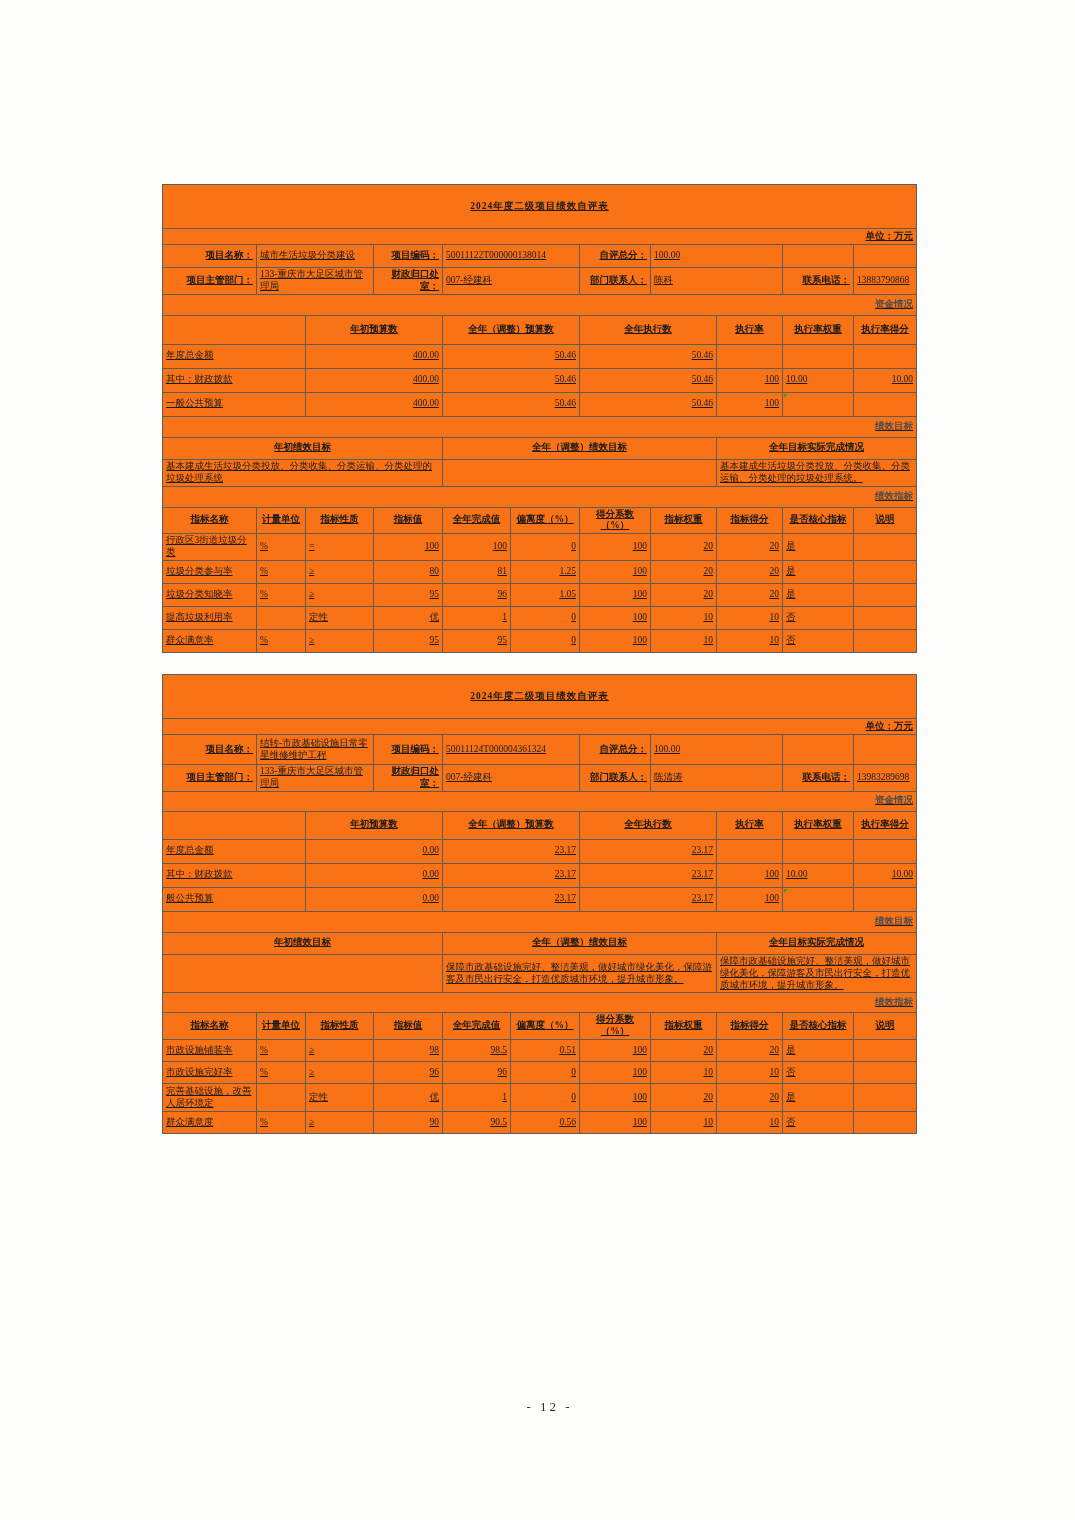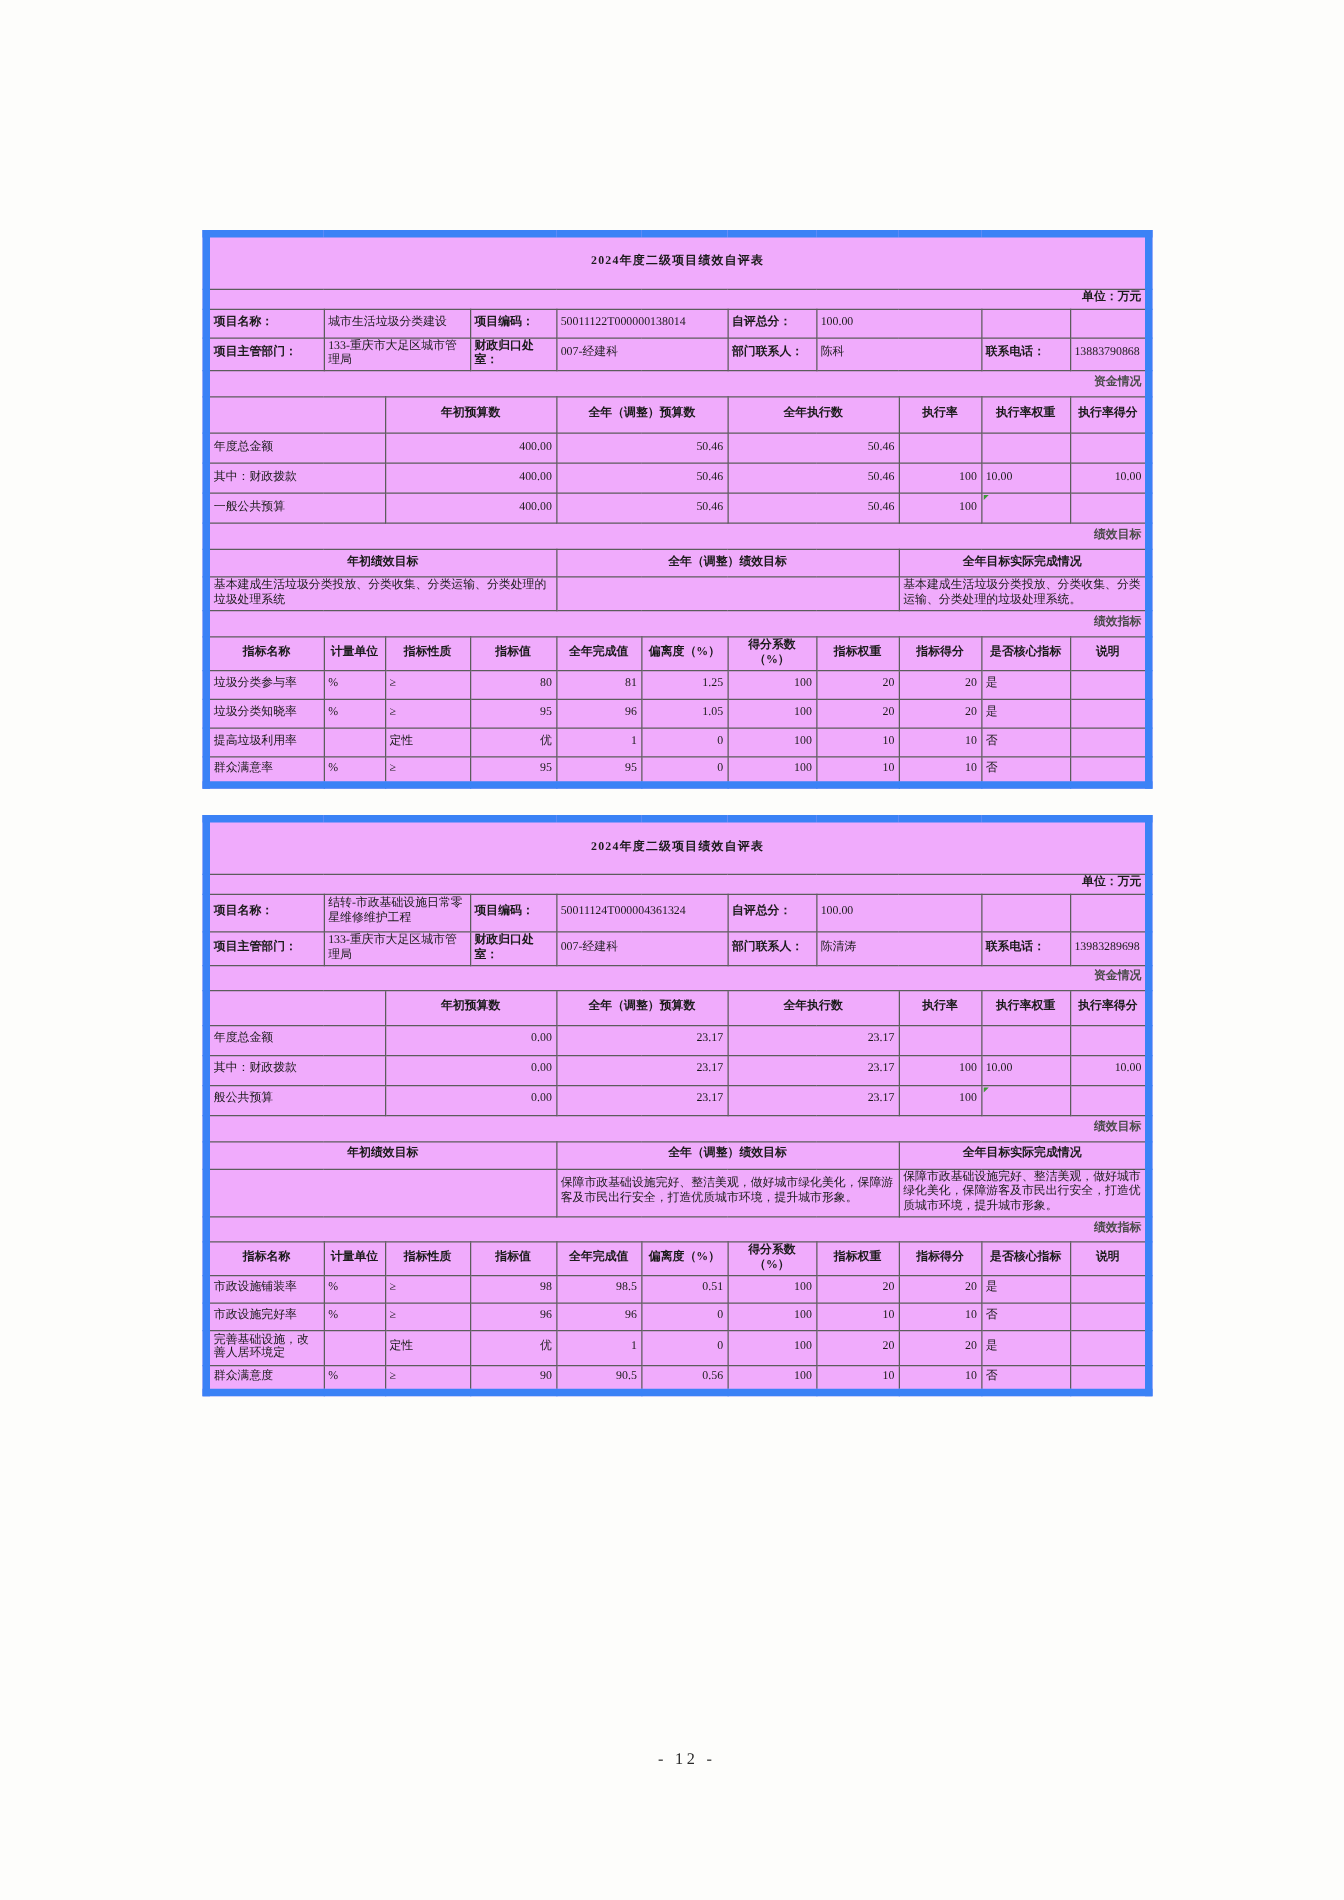--- a/index.html
+++ b/index.html
@@ -8,32 +8,32 @@
     background:#fdfdfb;
     font-family:"Liberation Serif","DejaVu Serif",serif;
     color:#1b1b1b;
   }
   .doc{
     position:absolute;left:162px;top:184px;width:756px;
     display:flex;flex-direction:column;gap:21px;
   }
   table.xl{
     border-collapse:collapse;table-layout:fixed;width:754px;
-    border:6px solid #3b82f6;background:#f0abfc;
+    border:1px solid #3b82f6;background:#f97316;text-decoration:underline;
   }
   table.xl td{
     border:1px solid #5c5c5c;
     font-size:9.5px;line-height:1.25;
     padding:1px 3px;overflow:hidden;
     vertical-align:middle;
   }
   
   td.title{font-size:17px;font-weight:bold;text-align:center;letter-spacing:1px;}
   td.unit{text-align:right;font-weight:bold;font-size:9px;padding-right:9px;}
-  td.lbl{font-weight:bold;text-align:left;padding-right:2px;}
+  td.lbl{font-weight:bold;text-align:right;padding-right:2px;}
   td.val{text-align:left;}
   td.sec{text-align:right;font-weight:bold;color:#4d4d4d;font-size:11px;}
   td.hdr{font-weight:bold;text-align:center;}
   td.left{text-align:left;}
   td.rnum{text-align:right;padding-right:4px;}
   td.tight{padding-right:1px;}
   td.pr8{padding-right:10px;}
   td.inum{text-align:right;padding-right:16px;}
   td.cleft{text-align:left;padding-left:7px;}
   td.goal{text-align:left;vertical-align:top;line-height:1.6;padding:2px 4px;}
@@ -240,20 +240,44 @@
 
               <td colspan="1" class="hdr">指标权重</td>
 
               <td colspan="1" class="hdr">指标得分</td>
 
               <td colspan="1" class="hdr">是否核心指标</td>
 
               <td colspan="1" class="hdr kline">说明</td>
             </tr>
 
+          <tr class="h23">
+
+              <td colspan="1" class="left">行政区3街道垃圾分类</td>
+
+              <td colspan="1" class="cleft">%</td>
+
+              <td colspan="1" class="cleft">=</td>
+
+              <td colspan="1" class="inum">100</td>
+
+              <td colspan="1" class="inum">100</td>
+
+              <td colspan="1" class="inum">0</td>
+
+              <td colspan="1" class="inum">100</td>
+
+              <td colspan="1" class="inum">20</td>
+
+              <td colspan="1" class="inum">20</td>
+
+              <td colspan="1" class="cleft">是</td>
+
+              <td colspan="1" class="kline"></td>
+            </tr>
 
           <tr class="h23">
 
               <td colspan="1" class="left">垃圾分类参与率</td>
 
               <td colspan="1" class="cleft">%</td>
 
               <td colspan="1" class="cleft">≥</td>
 
               <td colspan="1" class="inum">80</td>

